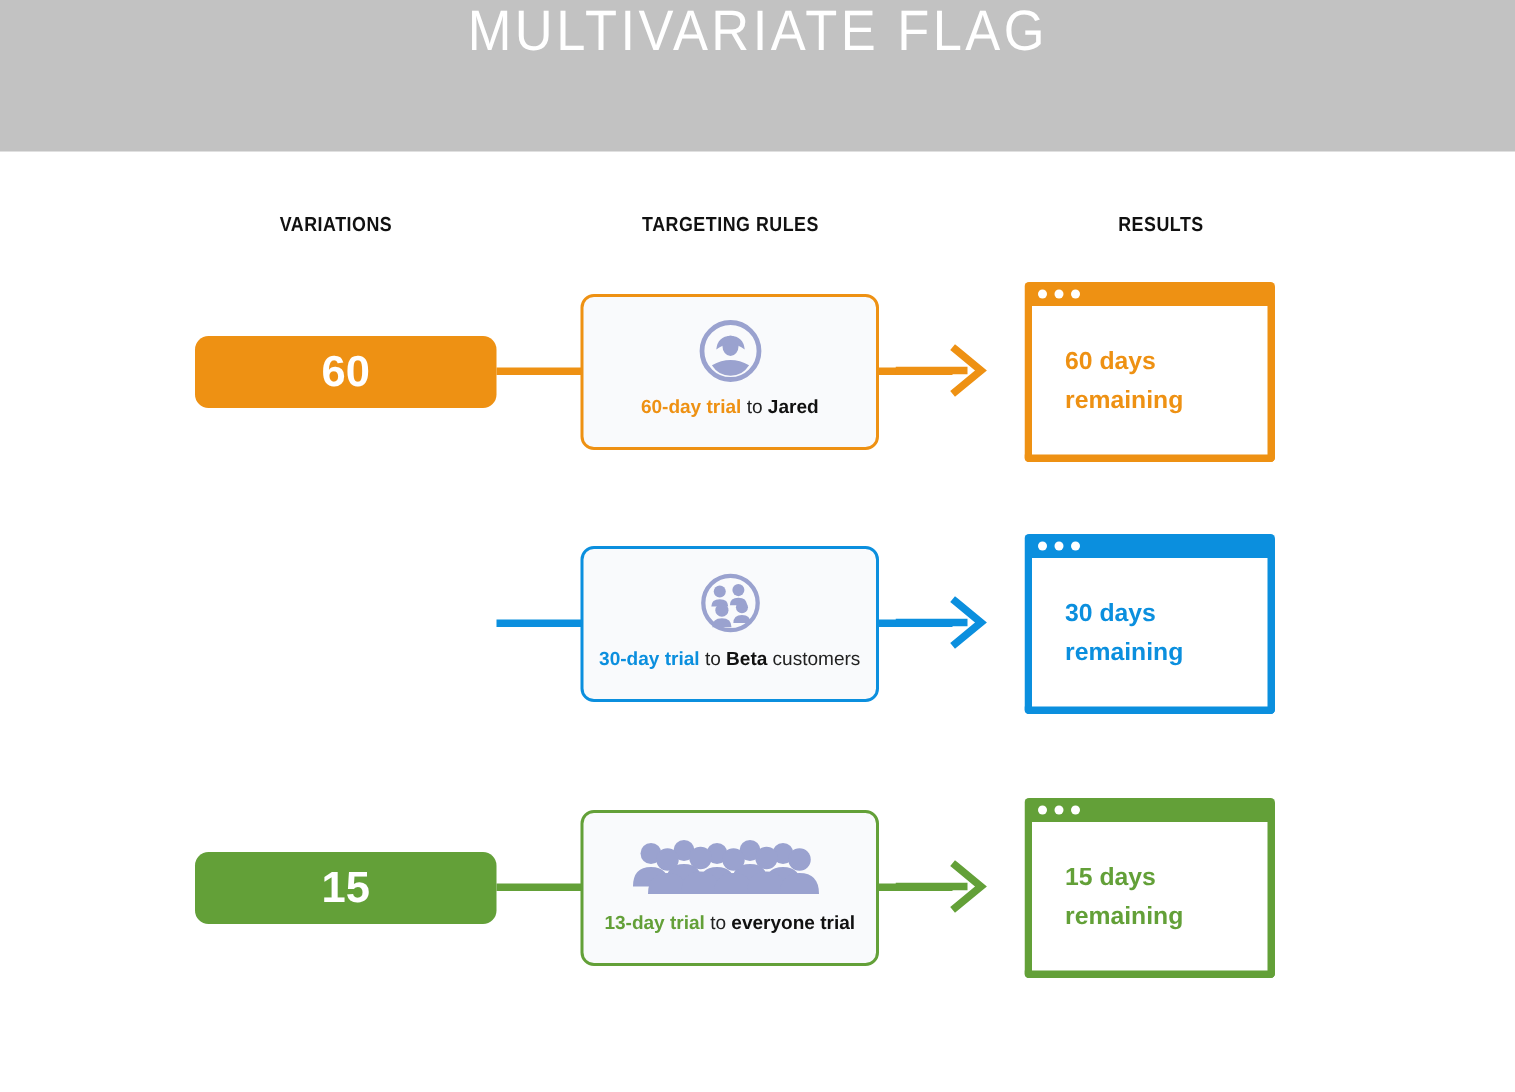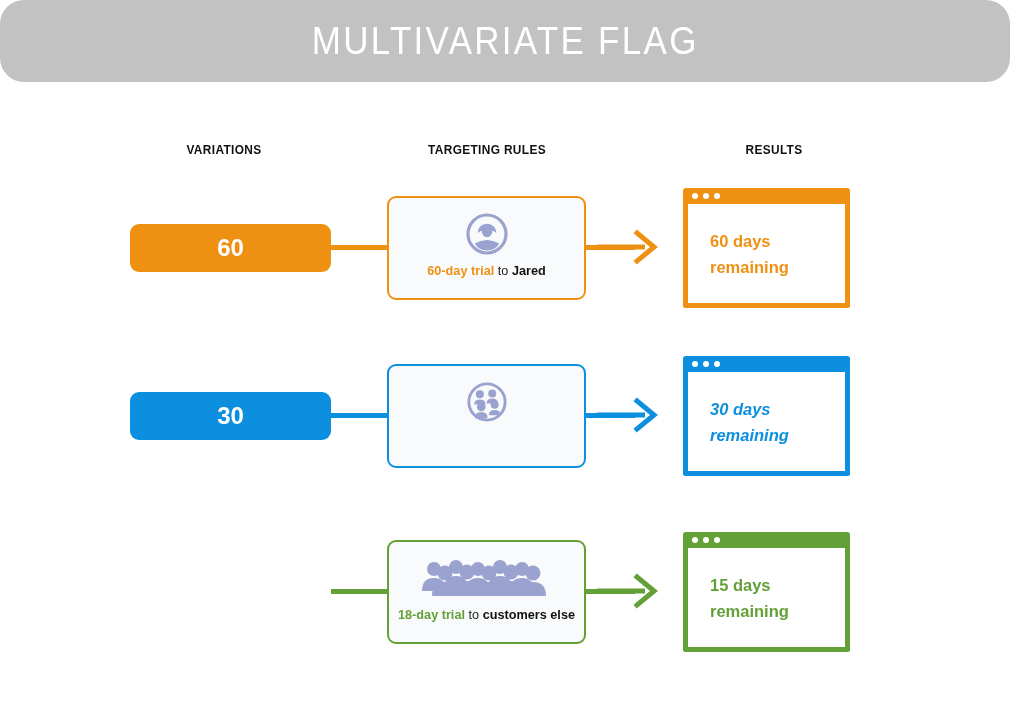--- a/index.html
+++ b/index.html
@@ -8,23 +8,23 @@
     background: #ffffff;
     font-family: "Liberation Sans", sans-serif;
     overflow: hidden;
   }
 
   .page { position: relative; width: 1010px; height: 728px; background:#fff; }
 
   
   .header-bar {
     position: absolute; left: 0; top: 0;
-    width: 1010px; height: 82px;
+    width: 1010px; height: 101px;
     background: #c2c2c2;
-    display: flex; align-items: center; justify-content: center; border-radius: 24px;
+    display: flex; align-items: flex-start; justify-content: center;
   }
   .header-title {
     color: #ffffff;
     font-size: 38px;
     font-weight: 400;
     letter-spacing: 2.5px;
     font-family: "Liberation Sans Narrow", "Liberation Sans", sans-serif;
     transform: scaleX(0.92);
   }
 
@@ -46,21 +46,21 @@
   .row.r1 { top: 183px; }
   .row.r2 { top: 351px; }
   .row.r3 { top: 527px; }
 
   
   .pill {
     position: absolute; left: 130px; top: 41px;
     width: 201px; height: 48px;
     border-radius: 9px;
     display: flex; align-items: center; justify-content: center;
-    color: #ffffff; font-size: 24px; font-weight: 700;
+    color: #ffffff; font-size: 29px; font-weight: 700;
   }
 
   
   .conn-left {
     position: absolute; left: 331px; top: 62px;
     width: 57px; height: 5px;
   }
   .conn-right {
     position: absolute; left: 585px; top: 62px;
     width: 50px; height: 5px;
@@ -167,66 +167,69 @@
       <div class="win-body" style="border-color: rgb(238, 145, 19);">
         <div class="win-text" style="color: rgb(238, 145, 19);">
           <div>60 days</div>
           <div>remaining</div>
         </div>
       </div>
     </div>
   </div>
 
   <div class="row r2">
-    <div class="pill" style="background: rgb(11, 143, 222);">
-      <span>30</span>
-    </div>
     <div class="conn-left" style="background: rgb(11, 143, 222);"></div>
 
     <div class="rule-card" style="border-color: rgb(11, 143, 222);">
       <div class="rule-icon">
         <svg width="42" height="42" viewBox="0 0 44 44">
           <circle cx="22" cy="22" r="19" fill="none" stroke="#9aa2cf" stroke-width="3"></circle>
           <circle cx="14.5" cy="14" r="4.2" fill="#9aa2cf"></circle>
           <path d="M8.6 24.5 Q8.6 19.3 14.5 19.3 Q20.4 19.3 20.4 24.5 Z" fill="#9aa2cf"></path>
           <circle cx="27.5" cy="13" r="4.2" fill="#9aa2cf"></circle>
           <path d="M21.6 23.5 Q21.6 18.3 27.5 18.3 Q33.4 18.3 33.4 23.5 Z" fill="#9aa2cf"></path>
           <circle cx="30" cy="25" r="4.2" fill="#9aa2cf"></circle>
           <path d="M24 36 Q24 30.3 30 30.3 Q36 30.3 36 36 Z" fill="#9aa2cf"></path>
           <circle cx="16" cy="27" r="4.6" fill="#9aa2cf"></circle>
           <path d="M9.3 39 Q9.3 32.6 16 32.6 Q22.7 32.6 22.7 39 Z" fill="#9aa2cf"></path>
         </svg>
       </div>
+      <div class="rule-text">
+        <span class="accent" style="color: rgb(11, 143, 222);">30-day trial</span><span> to </span><span class="bold">Beta</span><span> customers</span>
+      </div>
     </div>
 
     <div class="conn-right" style="background: rgb(11, 143, 222);"></div>
 
     <div class="arrow">
       <svg width="62" height="36" viewBox="0 0 62 36">
         <line x1="0" y1="18" x2="48" y2="18" stroke-width="5" stroke="#0b8fde"></line>
         <polyline points="40,4 57,18 40,32" fill="none" stroke-width="5" stroke-linecap="square" stroke="#0b8fde"></polyline>
       </svg>
     </div>
 
     <div class="result-win">
       <div class="win-bar" style="background: rgb(11, 143, 222);">
         <span class="dot"></span>
         <span class="dot"></span>
         <span class="dot"></span>
       </div>
-      <div class="win-body" style="border-color: rgb(11, 143, 222); font-style: italic;">
+      <div class="win-body" style="border-color: rgb(11, 143, 222);">
         <div class="win-text" style="color: rgb(11, 143, 222);">
           <div>30 days</div>
           <div>remaining</div>
         </div>
       </div>
     </div>
   </div>
 
   <div class="row r3">
+    <div class="pill" style="background: rgb(99, 160, 56);">
+      <span>15</span>
+    </div>
     <div class="conn-left" style="background: rgb(99, 160, 56);"></div>
 
     <div class="rule-card" style="border-color: rgb(99, 160, 56);">
       <div class="rule-icon">
         <svg width="132" height="40" viewBox="0 0 132 40">
           <g fill="#9aa2cf">
             <circle cx="13" cy="11" r="7"></circle>
               <path d="M1 33 Q1 20 13 20 Q25 20 25 33 Z"></path>
             <circle cx="35" cy="9" r="7"></circle>
               <path d="M23 31 Q23 18 35 18 Q47 18 47 31 Z"></path>
@@ -243,21 +246,21 @@
             <circle cx="68" cy="15" r="7.5"></circle>
               <path d="M55 38 Q55 24 68 24 Q81 24 81 38 Z"></path>
             <circle cx="90" cy="14" r="7.5"></circle>
               <path d="M77 38 Q77 23 90 23 Q103 23 103 38 Z"></path>
             <circle cx="112" cy="15" r="7.5"></circle>
               <path d="M99 38 Q99 24 112 24 Q125 24 125 38 Z"></path>
           </g>
         </svg>
       </div>
       <div class="rule-text">
-        <span class="accent" style="color: rgb(99, 160, 56);">18-day trial</span><span> to </span><span class="bold">customers else</span><span></span>
+        <span class="accent" style="color: rgb(99, 160, 56);">13-day trial</span><span> to </span><span class="bold">everyone trial</span><span></span>
       </div>
     </div>
 
     <div class="conn-right" style="background: rgb(99, 160, 56);"></div>
 
     <div class="arrow">
       <svg width="62" height="36" viewBox="0 0 62 36">
         <line x1="0" y1="18" x2="48" y2="18" stroke-width="5" stroke="#63a038"></line>
         <polyline points="40,4 57,18 40,32" fill="none" stroke-width="5" stroke-linecap="square" stroke="#63a038"></polyline>
       </svg>

